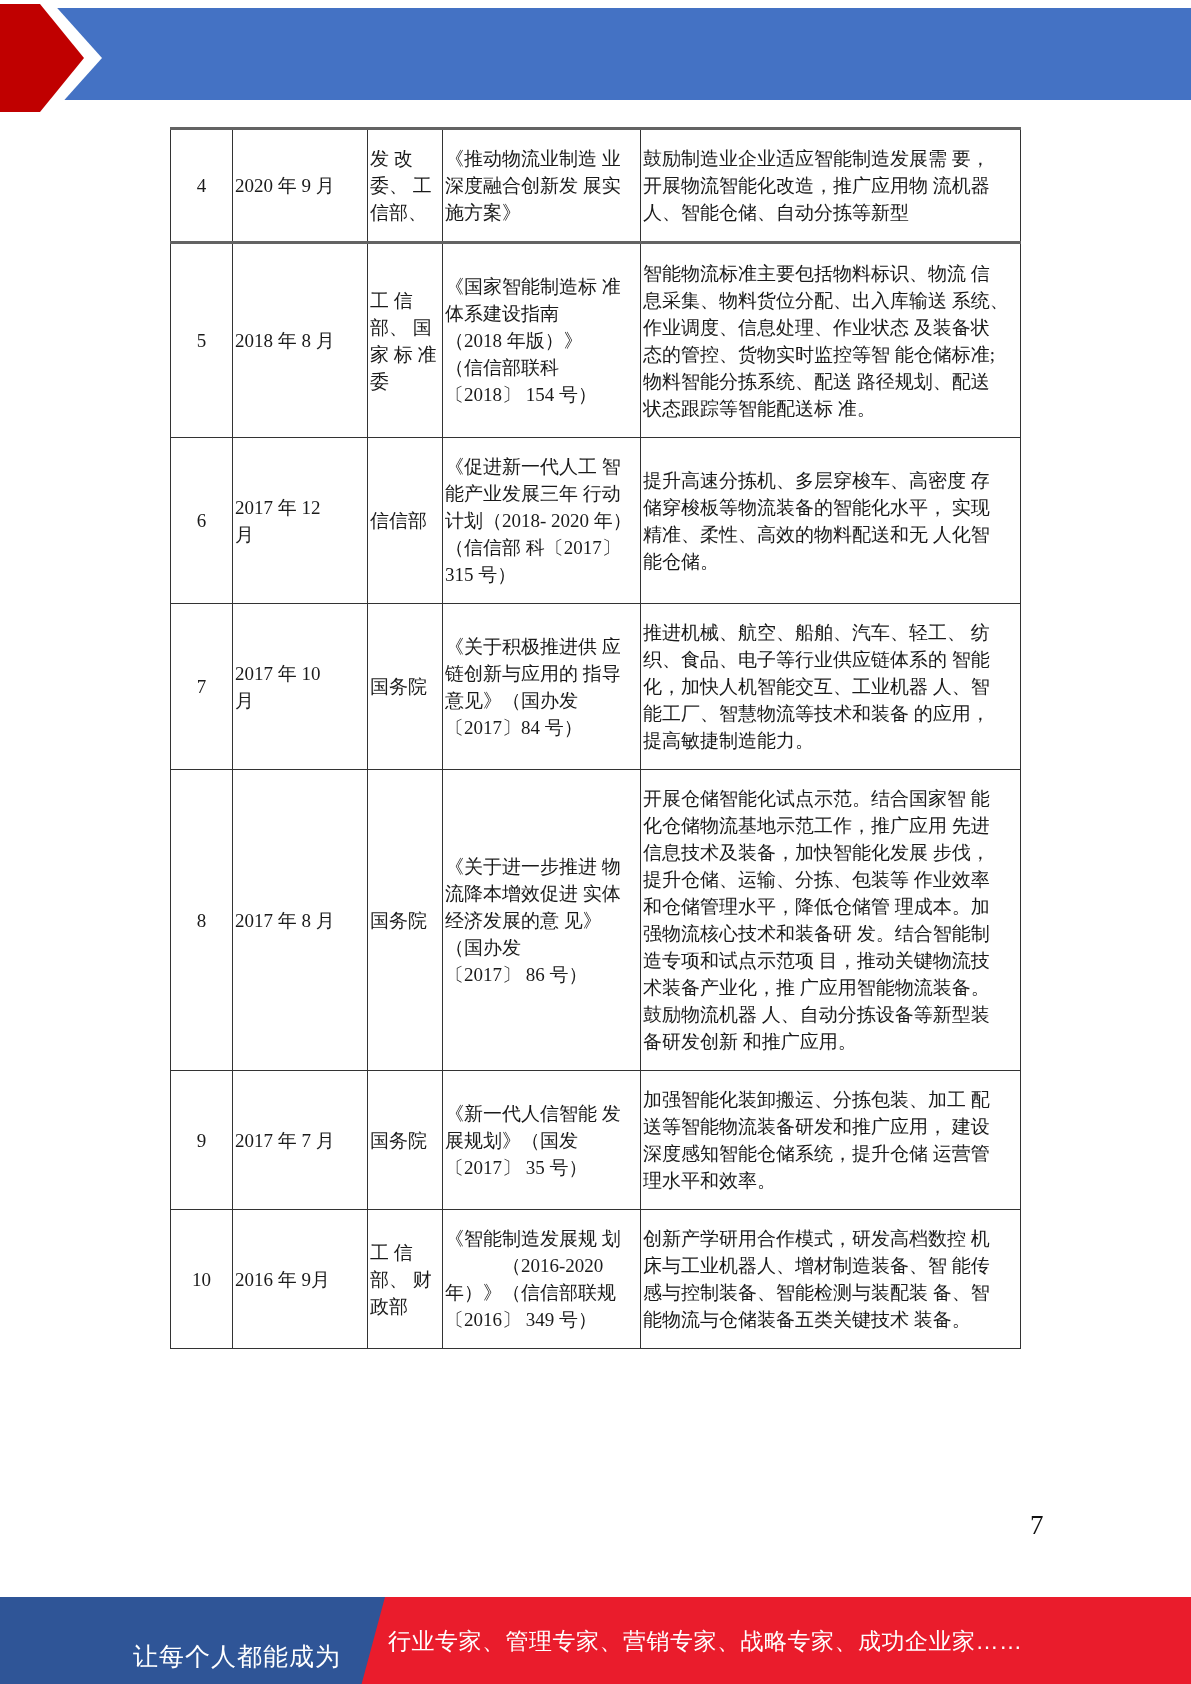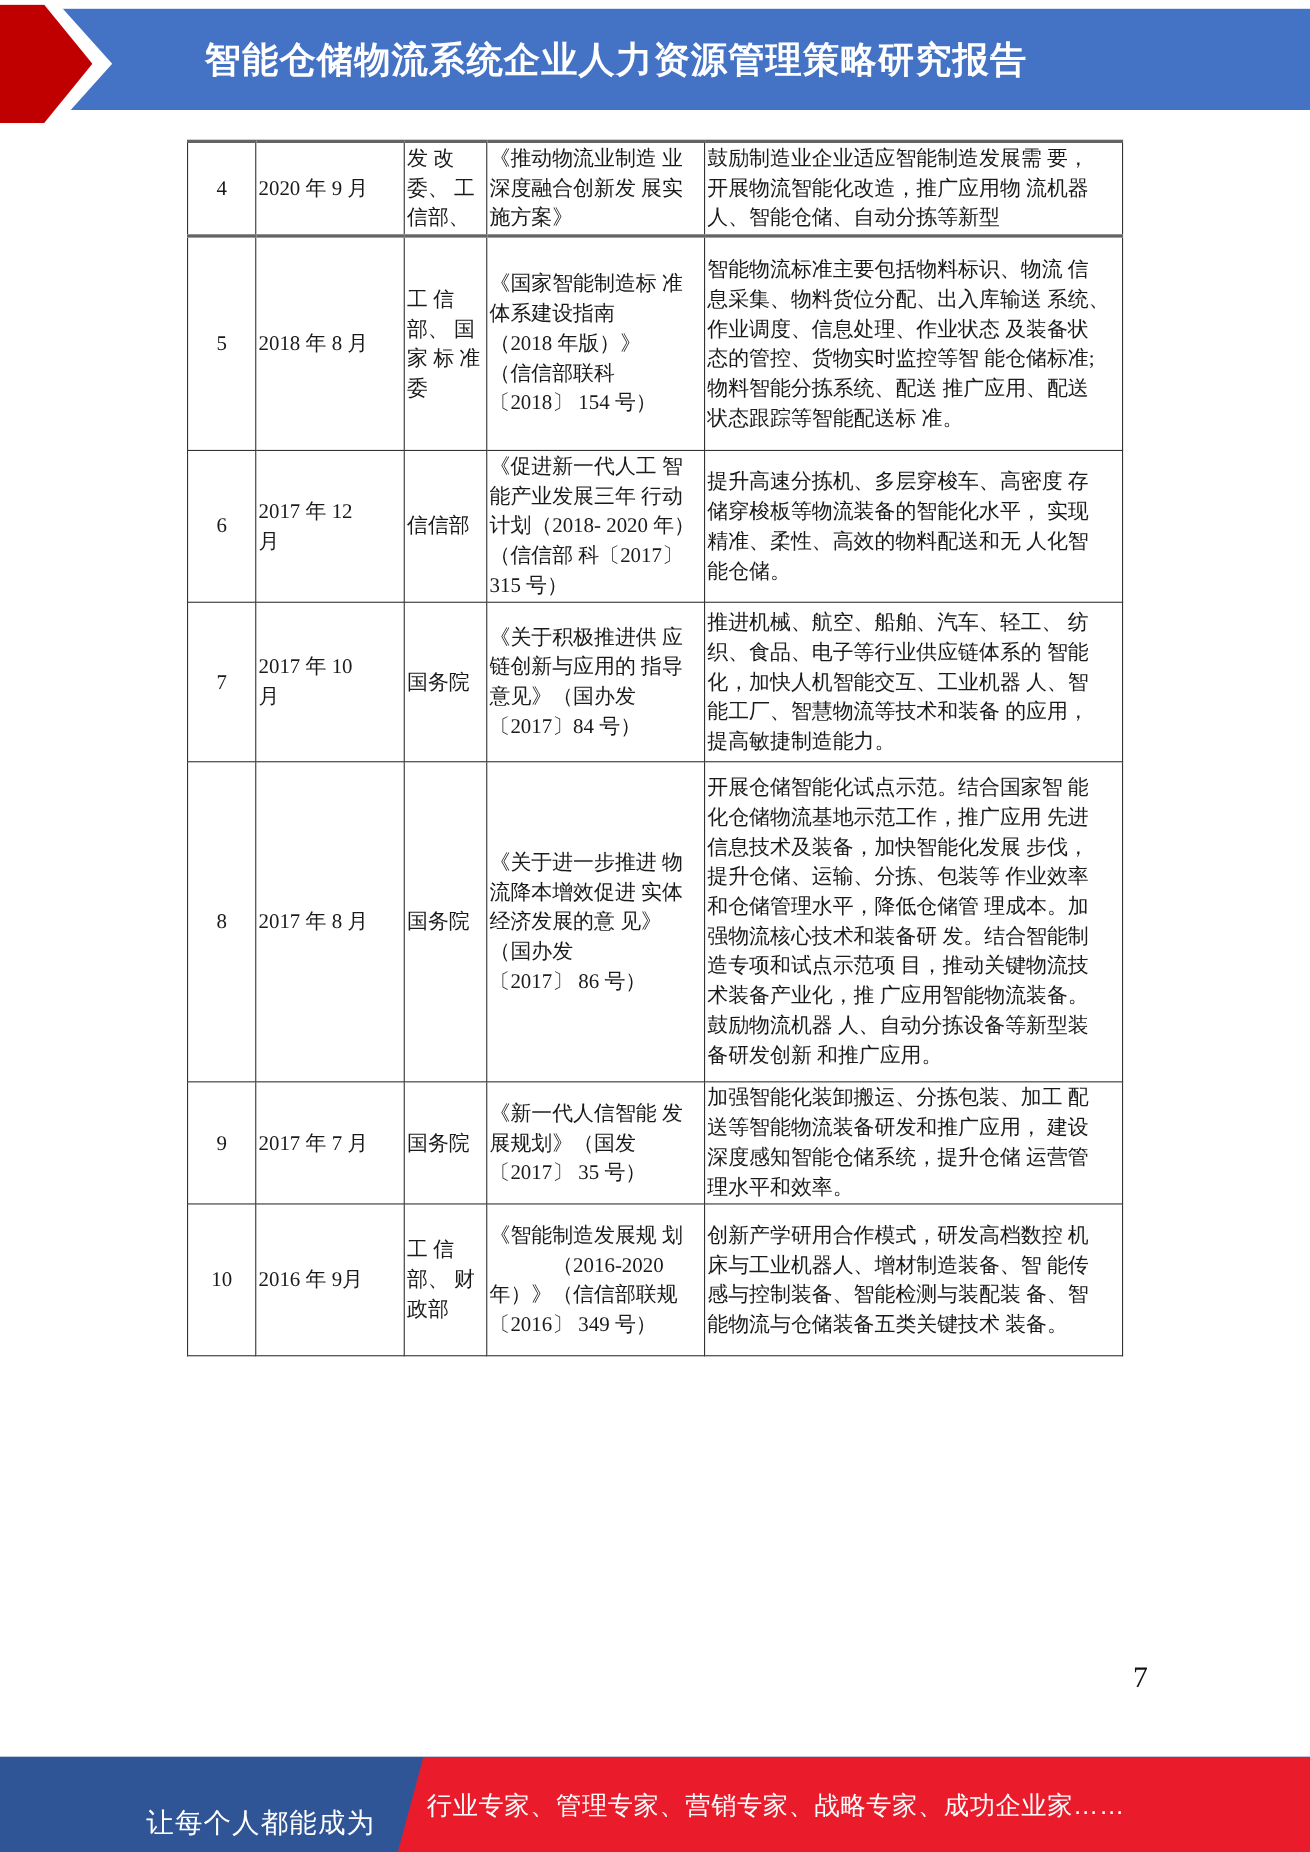--- a/index.html
+++ b/index.html
@@ -14,21 +14,21 @@
             clip-path:polygon(0 0,40px 0,84px 54px,40px 108px,0 108px);}
   .header-title{position:absolute;left:186px;top:8px;height:92px;display:flex;align-items:center;
                 font-size:33px;font-weight:bold;color:#ffffff;letter-spacing:1px;
                 font-family:"Liberation Sans",sans-serif;}
 
   
   table.policy-table{position:absolute;left:170px;top:127px;width:850px;
                      border-collapse:collapse;table-layout:fixed;
                      font-size:19px;line-height:27px;color:#1a1a1a;}
   table.policy-table td{border:1.5px solid #333;vertical-align:middle;
-                        white-space:pre-wrap;padding:1px 2px;overflow:hidden;}
+                        white-space:pre-wrap;padding:15px 2px;overflow:hidden;}
   table.policy-table tr:first-child td{border-top:3px solid #636363;}
   table.policy-table tr.heavy-bottom td{border-bottom:3px solid #636363;}
   td.c-num{text-align:center;}
   td.c-date{padding-left:3px;}
   td.c-dept{padding-left:5px;}
   td.c-doc{padding-left:7px;}
   td.c-desc{padding-left:4px;padding-right:2px;}
 
   
   .page-number{position:absolute;left:1030px;top:1510px;font-size:27px;color:#111;}
@@ -43,21 +43,20 @@
                 color:#fff;font-size:23px;font-family:"Liberation Sans",sans-serif;letter-spacing:0.5px;}
 </style>
 </head>
 <body>
 
 <div class="page">
 
   <div class="header-bar"></div>
   <div class="chev-white"></div>
   <div class="chev-red"></div>
-  <div class="header-title">智能仓储物流系统企业人力资源管理策略研究报告</div>
 
   <table class="policy-table">
     <colgroup>
       <col style="width:62px">
       <col style="width:135px">
       <col style="width:75px">
       <col style="width:198px">
       <col style="width:380px">
     </colgroup>
     <tbody id="tbody">
@@ -83,21 +82,21 @@
 委</td>
           <td class="c-doc">《国家智能制造标 准
 体系建设指南
 （2018 年版）》
 （信信部联科
 〔2018〕 154 号）</td>
           <td class="c-desc">智能物流标准主要包括物料标识、物流 信
 息采集、物料货位分配、出入库输送 系统、
 作业调度、信息处理、作业状态 及装备状
 态的管控、货物实时监控等智 能仓储标准;
-物料智能分拣系统、配送 推广应用、配送
+物料智能分拣系统、配送 路径规划、配送
 状态跟踪等智能配送标 准。</td>
         </tr>
         <tr style="height: 135px;">
           <td class="c-num">6</td>
           <td class="c-date">2017 年 12
 月</td>
           <td class="c-dept">信信部</td>
           <td class="c-doc">《促进新一代人工 智
 能产业发展三年 行动
 计划（2018- 2020 年）

